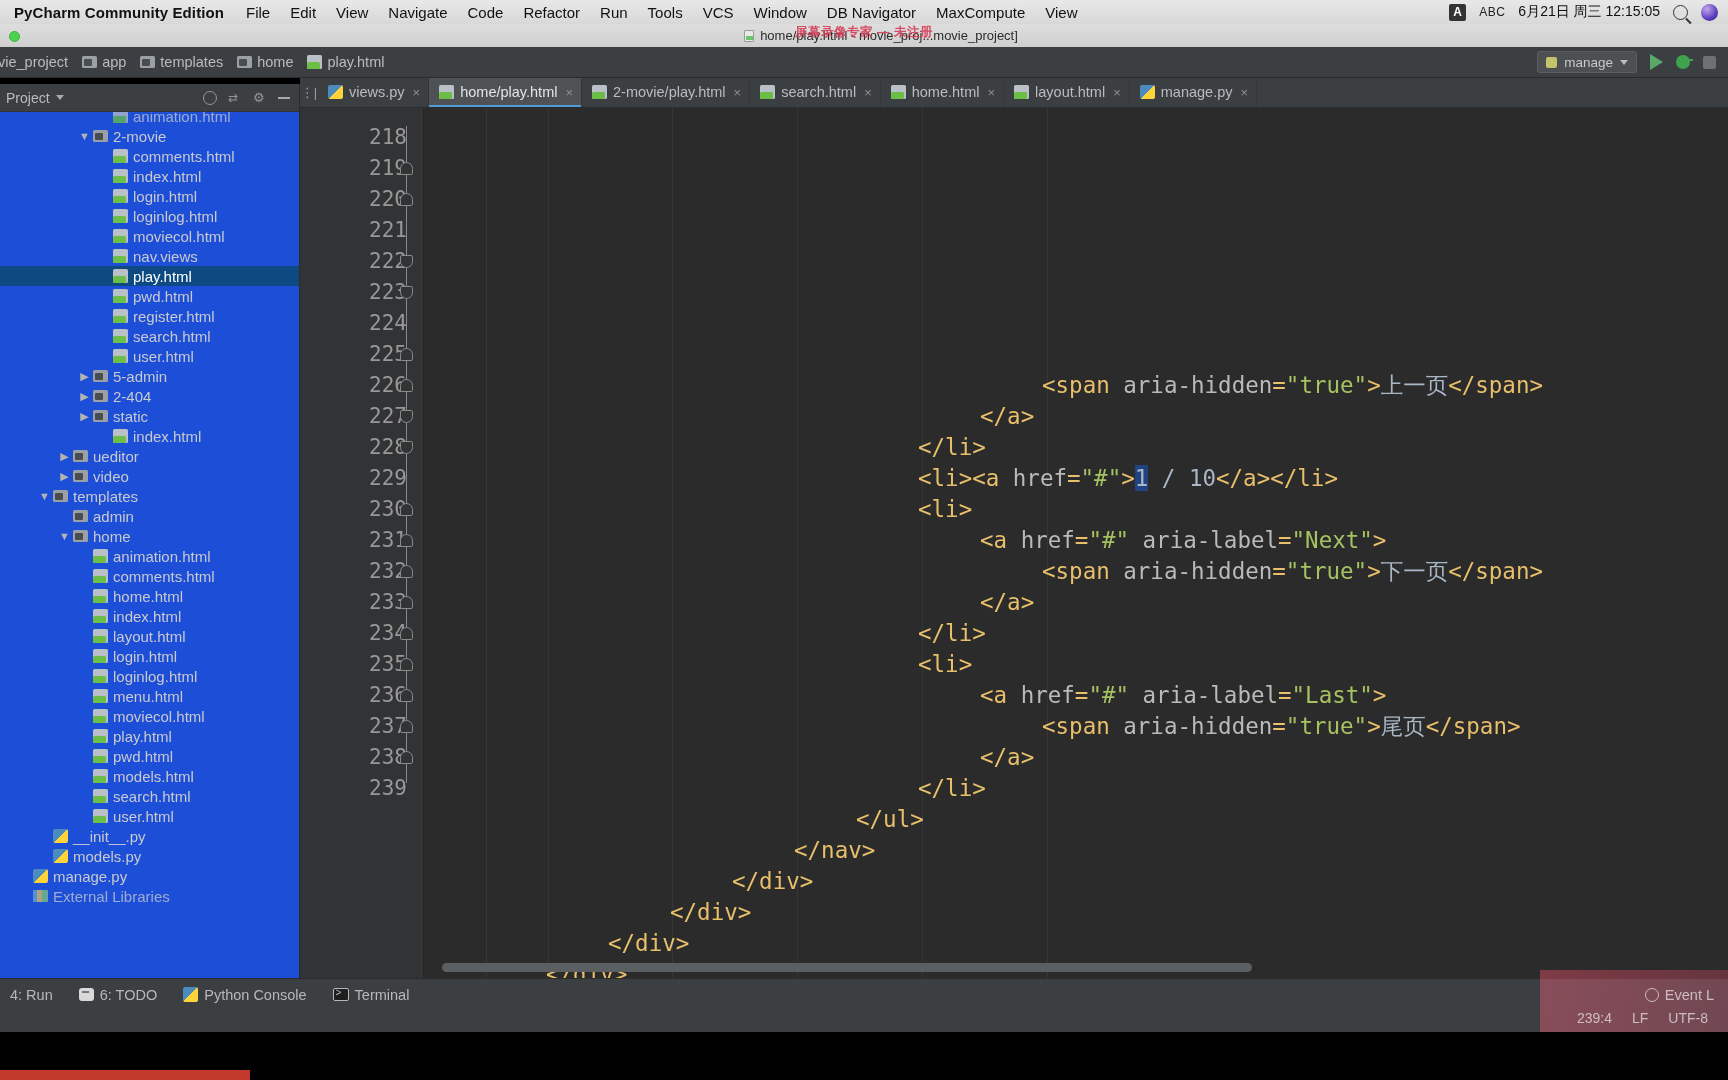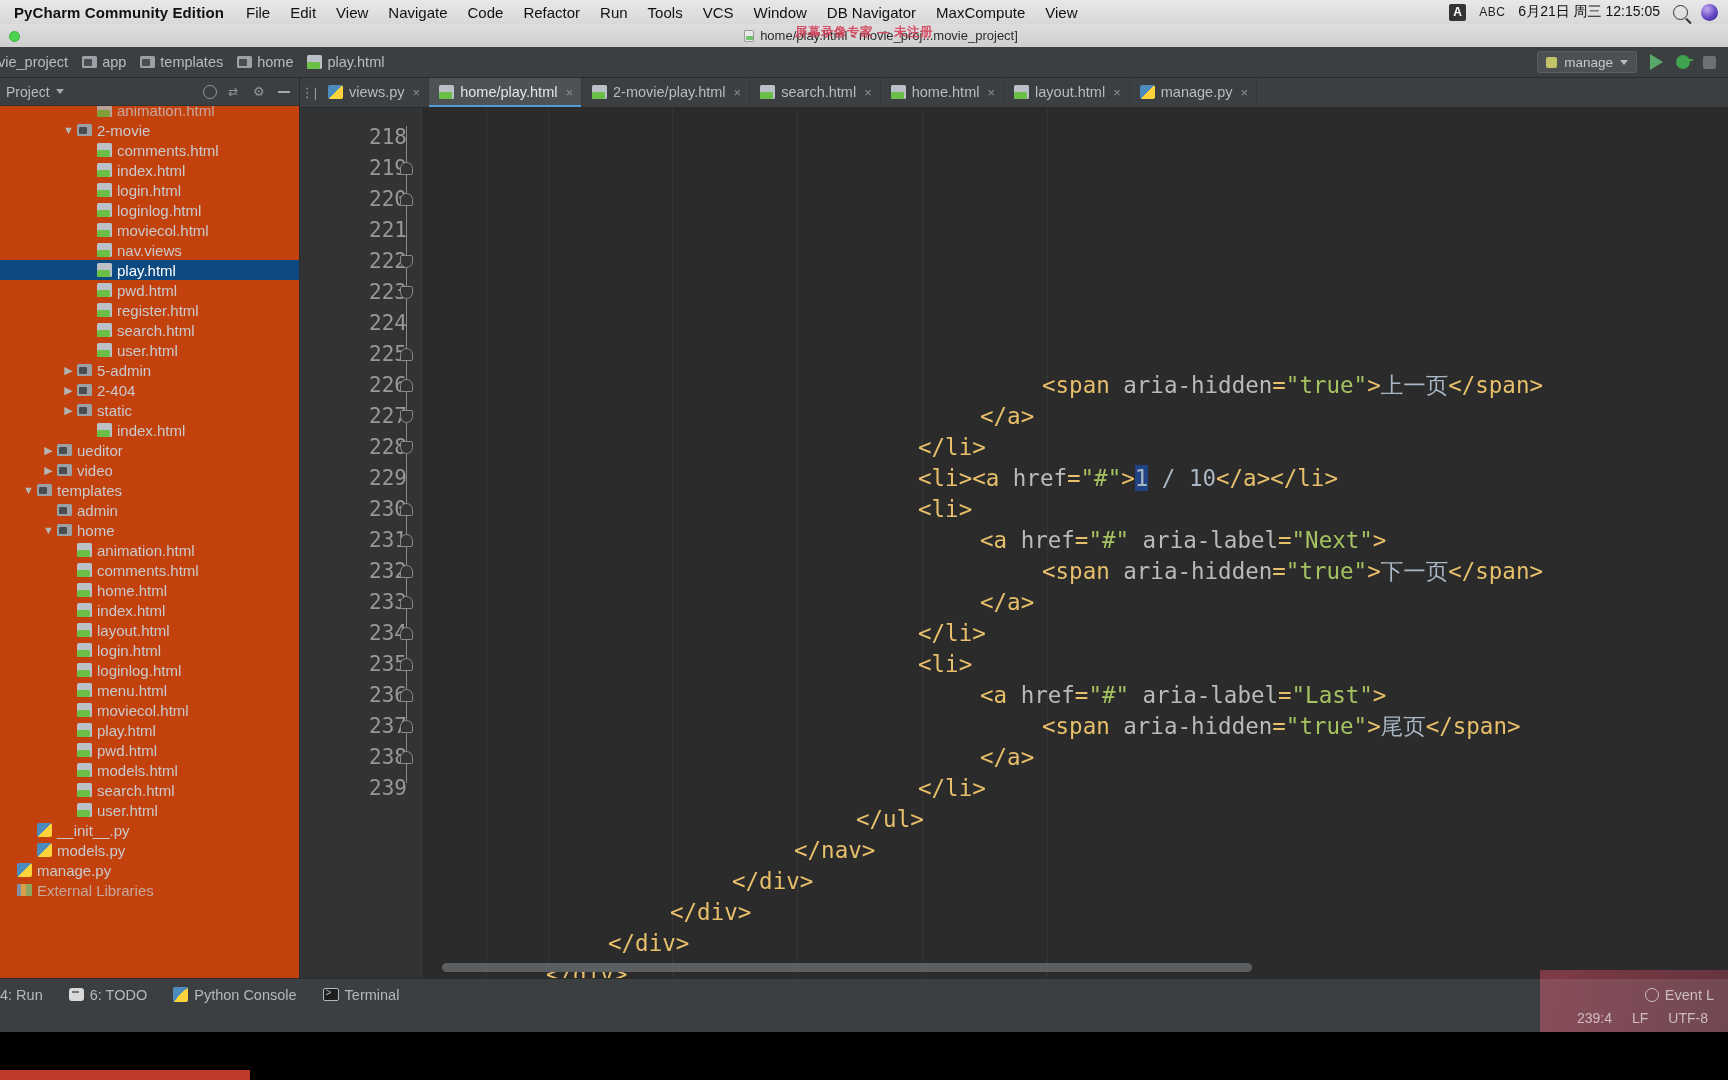--- a/index.html
+++ b/index.html
@@ -107,41 +107,41 @@
     background: #4c5052; border: 1px solid #5a5f61; border-radius: 3px;
     height: 22px; padding: 0 8px; font-size: 13.5px; color: #c8c8c8;
   }
   .runcfg .dot { width: 11px; height: 11px; border-radius: 2px; background: #c3c36a; }
   .caret-dn { width:0;height:0;border-left:4px solid transparent;border-right:4px solid transparent;border-top:5px solid #bbb; }
   .play-tri { width:0;height:0;border-top:8px solid transparent;border-bottom:8px solid transparent;border-left:13px solid #59a869; }
   .bug-ic { width:14px;height:14px;border-radius:50%;background:#3fa34d;position:relative; }
   .bug-ic::after{content:"";position:absolute;right:-3px;top:4px;width:5px;height:2px;background:#3fa34d;}
   .stop-sq { width: 13px; height: 13px; background: #6e7173; border-radius: 2px; }
   .projectpanel {
-    position: absolute; left: 0; top: 78px; width: 300px; height: 900px;
-    background: #c2410c; border-right: 1px solid #2b2b2b; overflow: hidden;
+    position: absolute; left: 0; top: 84px; width: 300px; height: 900px;
+    background: #1d4ed8; border-right: 1px solid #2b2b2b; overflow: hidden;
   }
   .proj-header {
     height: 28px; display: flex; align-items: center; padding: 0 6px;
     color: #bbb; font-size: 14px; border-bottom: 1px solid #313335; background: #3c3f41;
   }
   .proj-header .ph-title { margin-right: 6px; }
   .proj-header .ph-caret { width:0;height:0;border-left:4px solid transparent;border-right:4px solid transparent;border-top:5px solid #aaa; margin-right:auto;}
   .ph-icons { display: flex; align-items: center; gap: 11px; padding-right: 3px; }
   .ph-ic { width: 14px; height: 14px; opacity: .8; }
   .circ { border: 1.6px solid #a9a9a9; border-radius: 50%; }
   .ph-min { width: 12px; height: 2px; background: #a9a9a9; }
 
   .tree {
     position: relative; height: 872px; overflow: hidden;
     font-size: 15px; color: #c8cace; padding-top: 2px;
   }
   .trow {
     height: 20px; display: flex; align-items: center; white-space: nowrap;
-    padding-left: 0;
+    padding-left: 16px;
   }
   .trow.sel { background: #0d4a82; }
   .trow.sel .tlabel { color: #ffffff; }
   .tw { display: inline-block; width: 17px; flex: none; text-align: center; color: #b4b4b4; font-size: 11px; }
   .tw.r::after { content: "\25B6"; }
   .tw.d::after { content: "\25BC"; }
   .tind { flex: none; }
   .tlabel { margin-left: 5px; color: #c8cace; }
   .ficon { flex: none; margin-left: 0; }
 
@@ -204,21 +204,21 @@
     background: #5c5f61; border-radius: 5px;
   }
 
   
   .statusbar {
     position: absolute; left: 0; top: 978px; width: 1728px; height: 32px;
     background: #3c3f41; border-top: 1px solid #2b2b2b;
     display: flex; align-items: center; color: #b6b9bc; font-size: 14.5px;
   }
   .sb-item { display: flex; align-items: center; gap: 6px; margin-right: 26px; white-space: nowrap; }
-  .sb-item:first-child { }
+  .sb-item:first-child { margin-left: 10px; }
   .ic-todo { width:15px;height:13px;background:#d9d9d9;border-radius:3px;position:relative;}
   .ic-todo::after{content:"";position:absolute;left:3px;top:3px;width:7px;height:2px;background:#777;}
   .ic-pyconsole { width:15px;height:15px;border-radius:2px;background:linear-gradient(135deg,#4b8bbe 0 50%, #ffd43b 50% 100%);}
   .ic-term { width:16px;height:13px;background:#1e1e1e;border:1.4px solid #b6b9bc;border-radius:2px;position:relative;}
   .ic-term::after{content:">";position:absolute;left:2px;top:-2px;color:#b6b9bc;font-size:10px;}
   .sb-right { margin-left: auto; display: flex; align-items: center; gap: 22px; padding-right: 14px; }
   .eventlog { display:flex;align-items:center;gap:6px; color:#b6b9bc; }
   .ic-bell { width:14px;height:14px;border:1.6px solid #b6b9bc;border-radius:50%; }
 
   .statusbar2 {

